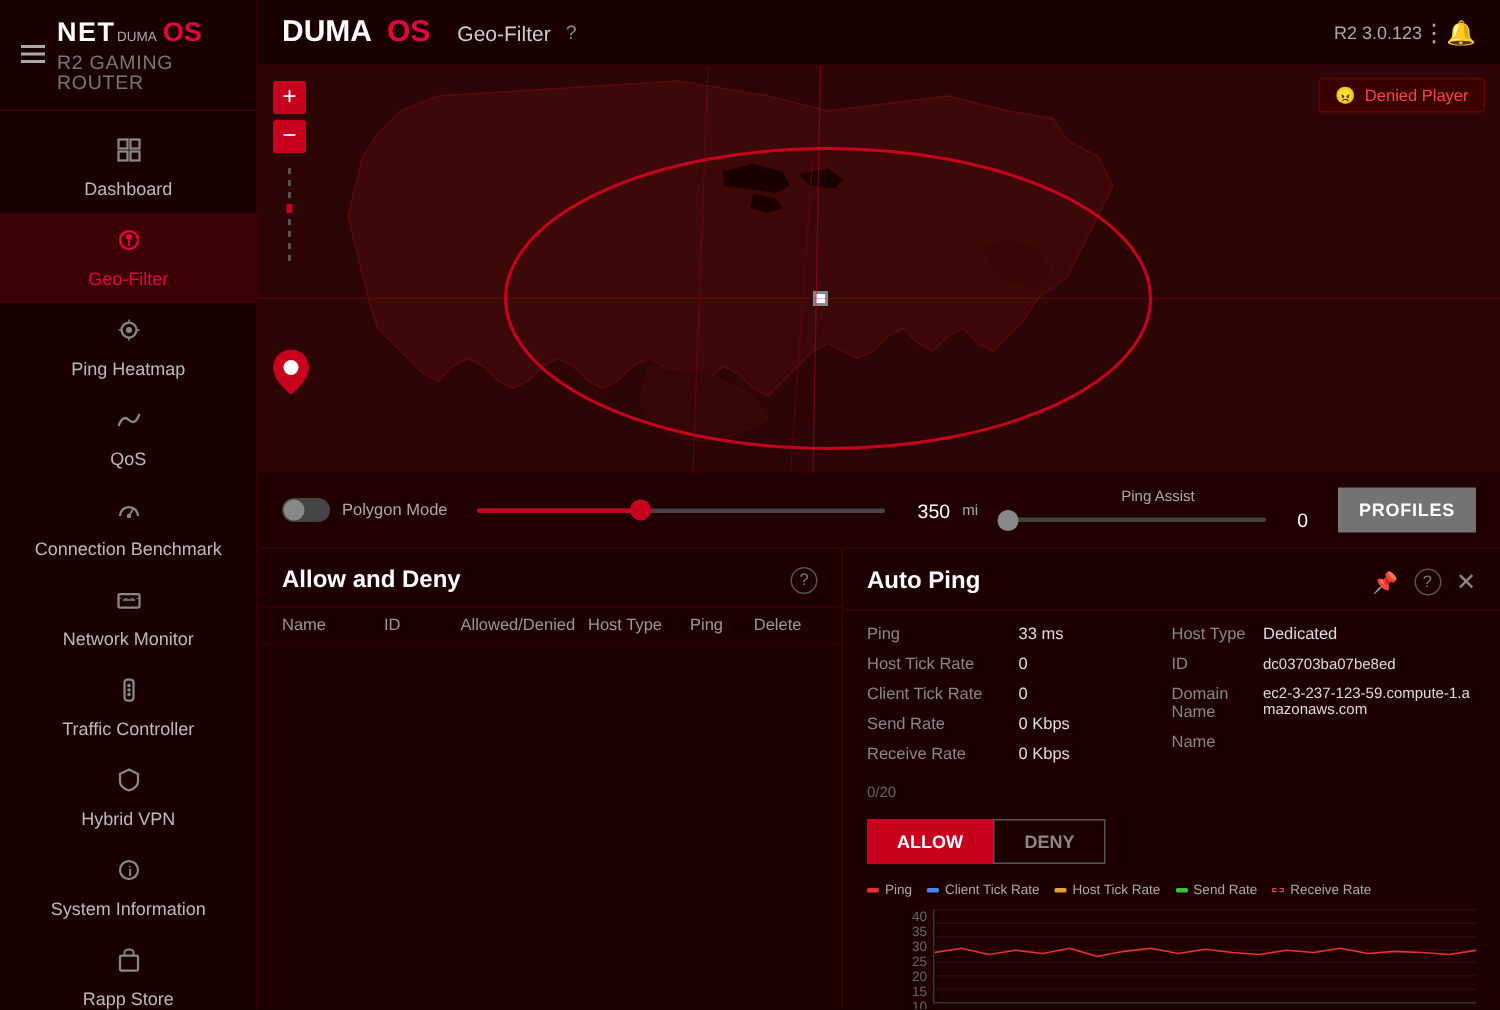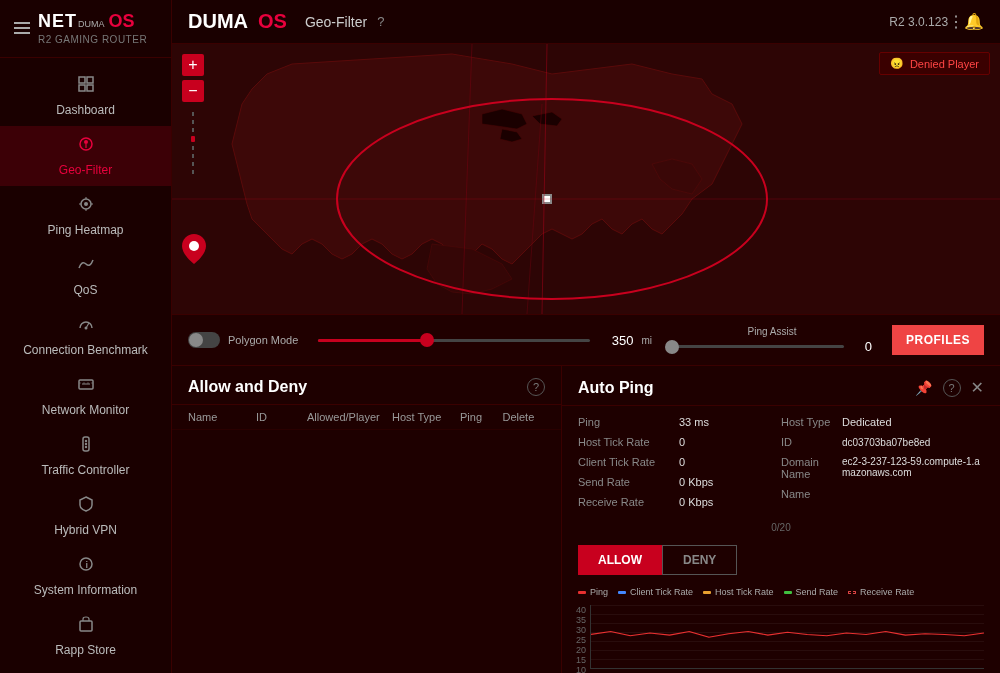--- a/index.html
+++ b/index.html
@@ -314,21 +314,21 @@
       cursor: pointer;
     }
     .ping-value {
       font-size: 13px;
       color: #fff;
       min-width: 20px;
       text-align: right;
     }
 
     .profiles-btn {
-      background: #ef4444;
+      background: #737373;
       color: #fff;
       border: none;
       padding: 8px 14px;
       font-size: 12px;
       font-weight: bold;
       cursor: pointer;
       letter-spacing: 0.5px;
       text-align: center;
     }
 
@@ -445,21 +445,21 @@
       flex-shrink: 0;
     }
 
     .name-input-row {
       padding: 4px 16px 6px;
       font-size: 11px;
       color: #888;
       flex-shrink: 0;
     }
     .name-counter {
-      text-align: center;
+      text-align: left;
       font-size: 10px;
       color: #666;
       margin-bottom: 2px;
     }
 
     
     .action-buttons {
       display: flex;
       gap: 0;
       padding: 4px 16px 8px;
@@ -515,20 +515,21 @@
     .chart-y-labels {
       display: flex;
       flex-direction: column;
       justify-content: space-between;
       font-size: 9px;
       color: #666;
       padding-bottom: 2px;
       width: 20px;
       text-align: right;
       padding-right: 4px;
+      margin-left: 32px;
     }
     .chart-plot {
       flex: 1;
       position: relative;
       border-bottom: 1px solid #333;
       border-left: 1px solid #333;
     }
     .chart-grid-line {
       position: absolute;
       left: 0;
@@ -579,21 +580,21 @@
       <span></span>
         <span></span>
         <span></span>
     </div>
     <div class="logo-text">
       <div class="logo-row">
         <span class="logo-net">NET</span>
         <span style="font-size:9px;color:#aaa;margin-left:1px;line-height:2.2">DUMA</span>
         <span class="logo-os">OS</span>
       </div>
-      <div style="font-size:10px;color:#777;letter-spacing:0.5px">R2 GAMING ROUTER</div>
+      <div style="font-size:13px;color:#777;letter-spacing:0.5px">R2 GAMING ROUTER</div>
     </div>
   </div>
 
   <nav class="sidebar-nav">
 
     <div class="nav-item">
       <div class="nav-icon">
         <svg width="16" height="16" viewBox="0 0 16 16">
             <rect x="1" y="1" width="6" height="6" fill="none" stroke="#888" stroke-width="1.5"></rect>
             <rect x="9" y="1" width="6" height="6" fill="none" stroke="#888" stroke-width="1.5"></rect>
@@ -828,21 +829,21 @@
     <div class="panel-left">
       <div class="panel-header">
         <span class="panel-title">Allow and Deny</span>
         <div class="panel-icons">
           <span style="cursor:pointer;font-size:14px;border:1px solid #555;border-radius:50%;width:18px;height:18px;display:inline-flex;align-items:center;justify-content:center;font-size:11px;color:#777">?</span>
         </div>
       </div>
       <div class="table-header">
         <span class="th th-name">Name</span>
         <span class="th th-id">ID</span>
-        <span class="th th-allowed">Allowed/Player</span>
+        <span class="th th-allowed">Allowed/Denied</span>
         <span class="th th-host">Host Type</span>
         <span class="th th-ping">Ping</span>
         <span class="th th-delete">Delete</span>
       </div>
     </div>
 
     <div class="panel-right">
       <div class="auto-ping-header">
         <span class="panel-title">Auto Ping</span>
         <div class="auto-ping-icons">

